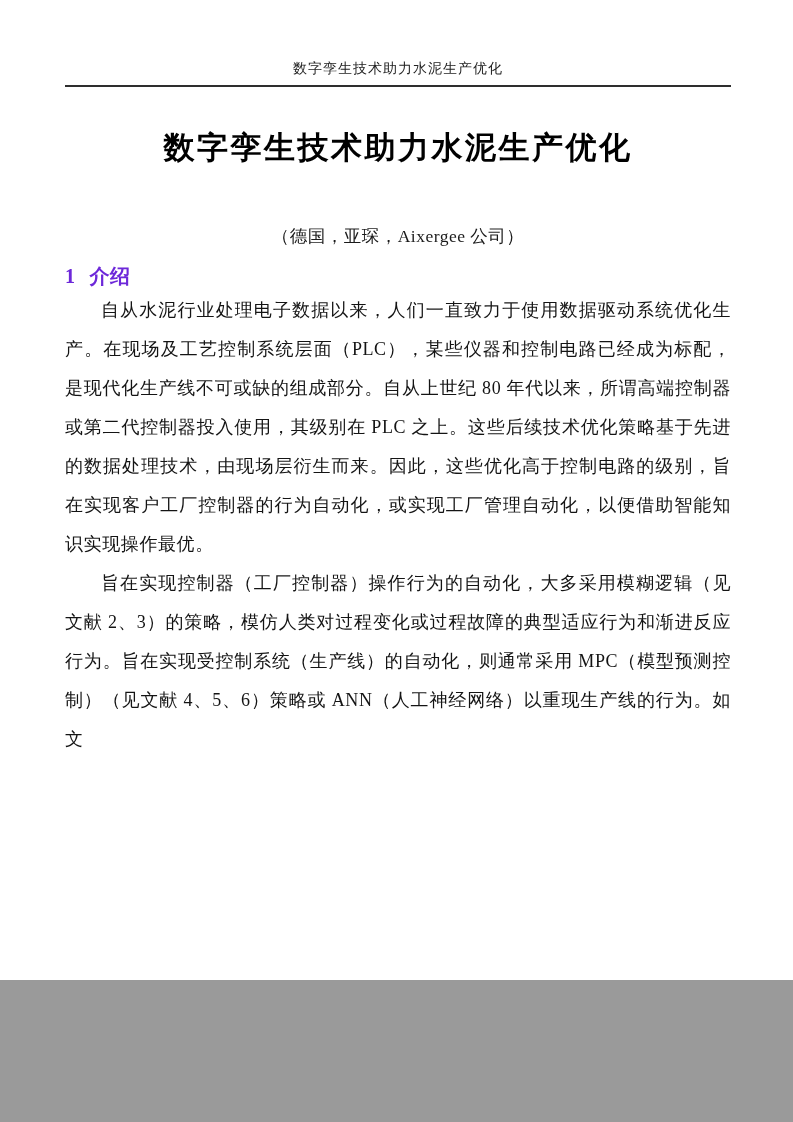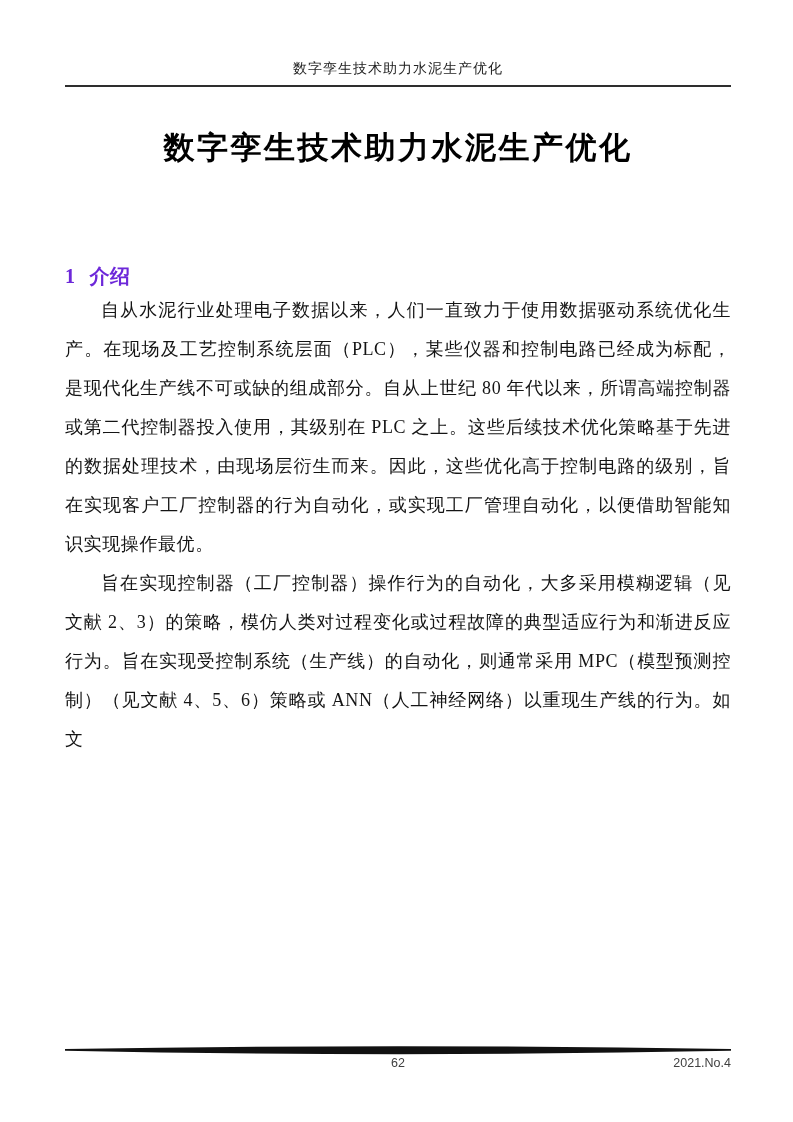--- a/index.html
+++ b/index.html
@@ -1,18 +1,18 @@
 <!DOCTYPE html>
 <html><head>
 <meta charset="utf-8">
 <style>
   html,body{margin:0;padding:0;background:#9a9a9a;}
   .page{
     position:relative;
-    width:793px;height:1122px;
+    width:793px;height:980px;
     margin:0 auto;
     background:#ffffff;
     font-family:"Liberation Serif","DejaVu Serif",serif;
     color:#1a1a1a;
     overflow:hidden;
   }
   .running-head{
     position:absolute;top:60px;left:65px;right:62px;
     text-align:center;
     font-size:14px;
@@ -83,20 +83,21 @@
 </style>
 </head>
 <body>
 
 <div class="page">
 
   <div class="running-head">数字孪生技术助力水泥生产优化</div>
   <div class="head-rule"></div>
 
   <div class="article-title">数字孪生技术助力水泥生产优化</div>
+  <div class="affiliation-line">（德国，亚琛，Aixergee 公司）</div>
 
   <div class="section-heading">
     <span class="sec-num">1</span><span>介绍</span>
   </div>
 
   <div class="body-text">
     <p>自从水泥行业处理电子数据以来，人们一直致力于使用数据驱动系统优化生产。在现场及工艺控制系统层面（PLC），某些仪器和控制电路已经成为标配，是现代化生产线不可或缺的组成部分。自从上世纪 80 年代以来，所谓高端控制器或第二代控制器投入使用，其级别在 PLC 之上。这些后续技术优化策略基于先进的数据处理技术，由现场层衍生而来。因此，这些优化高于控制电路的级别，旨在实现客户工厂控制器的行为自动化，或实现工厂管理自动化，以便借助智能知识实现操作最优。</p>
     <p>旨在实现控制器（工厂控制器）操作行为的自动化，大多采用模糊逻辑（见文献 2、3）的策略，模仿人类对过程变化或过程故障的典型适应行为和渐进反应行为。旨在实现受控制系统（生产线）的自动化，则通常采用 MPC（模型预测控制）（见文献 4、5、6）策略或 ANN（人工神经网络）以重现生产线的行为。如文</p>
   </div>
 

